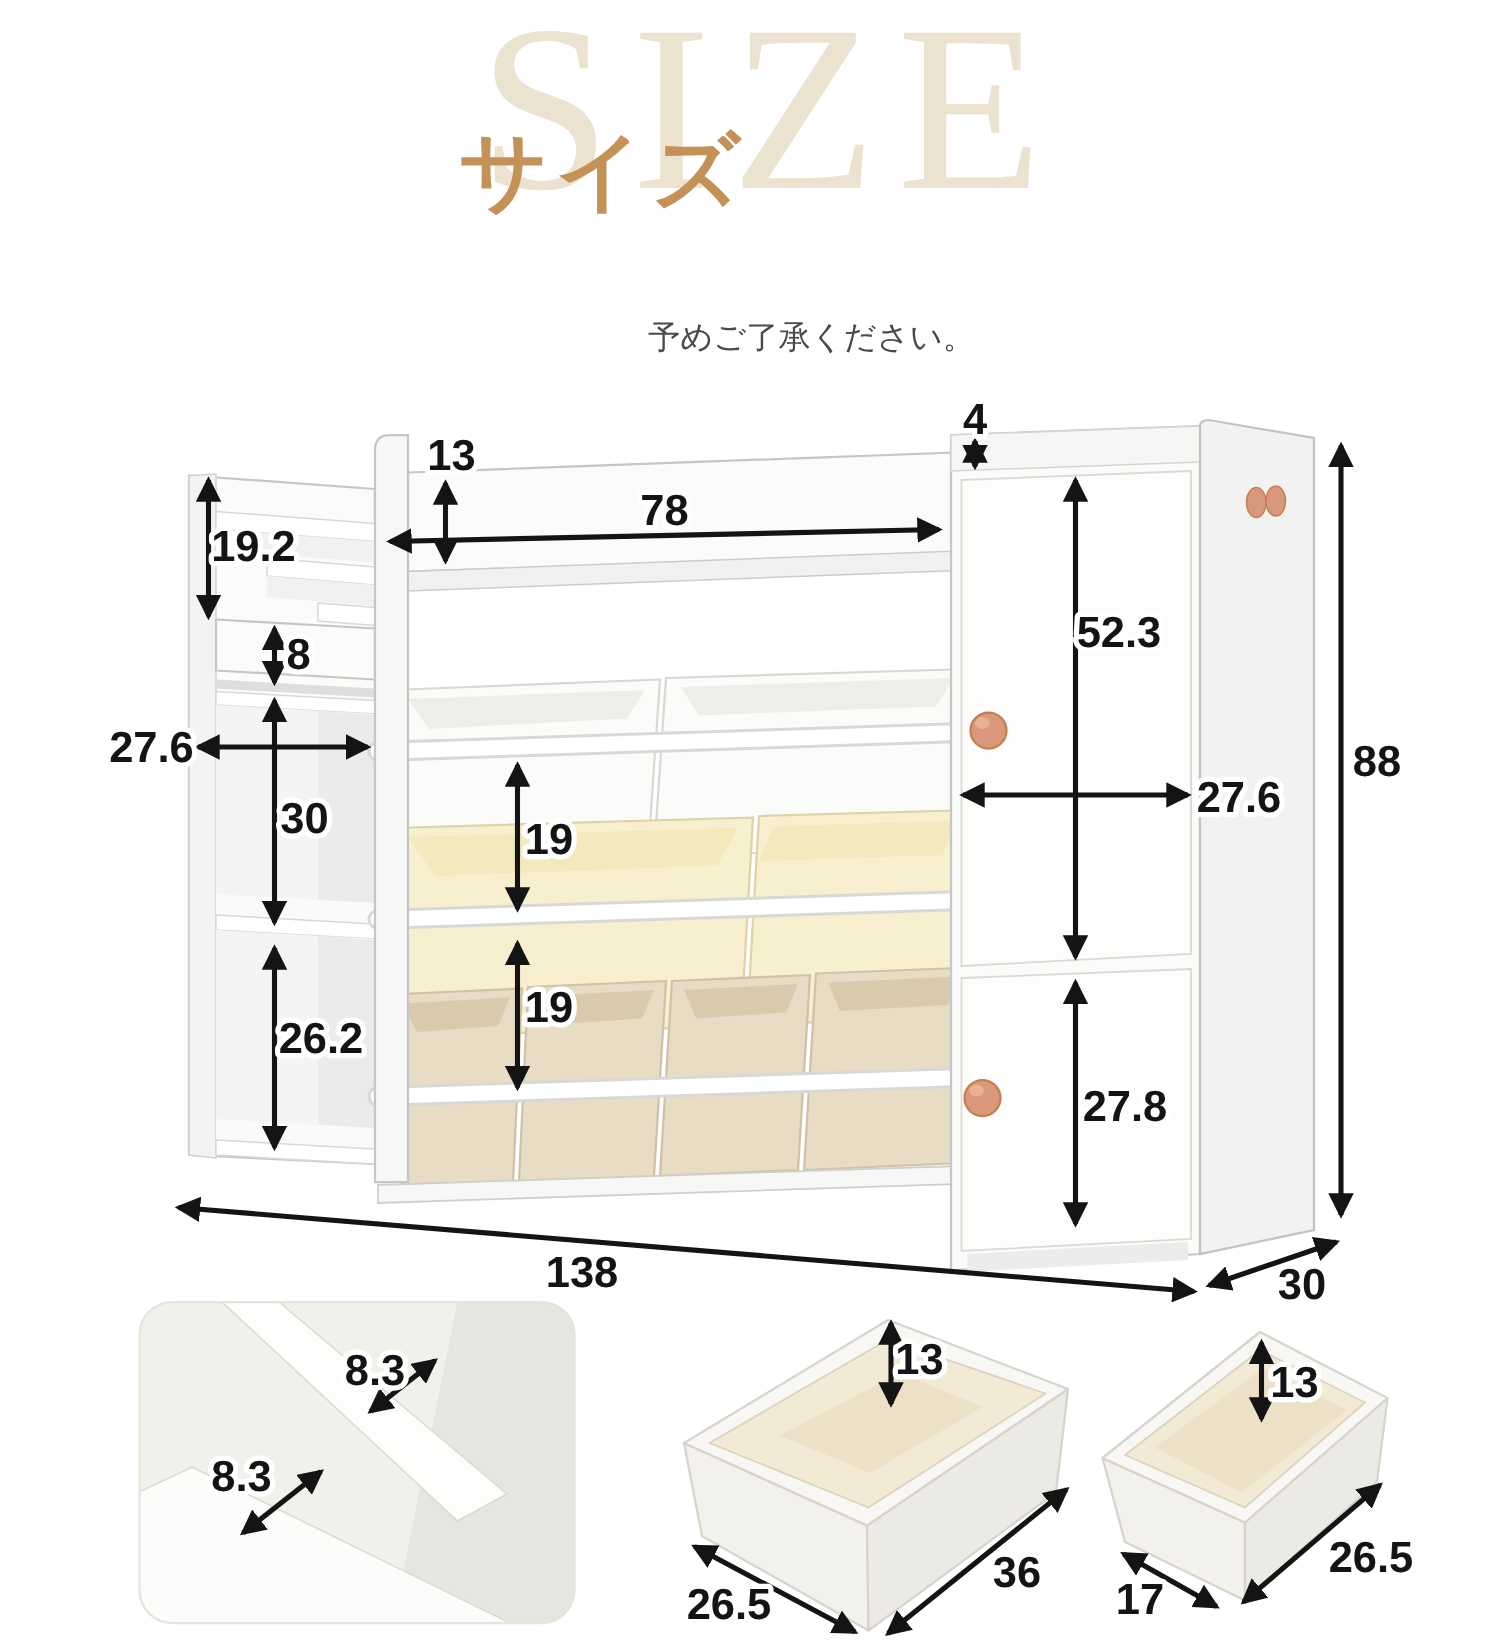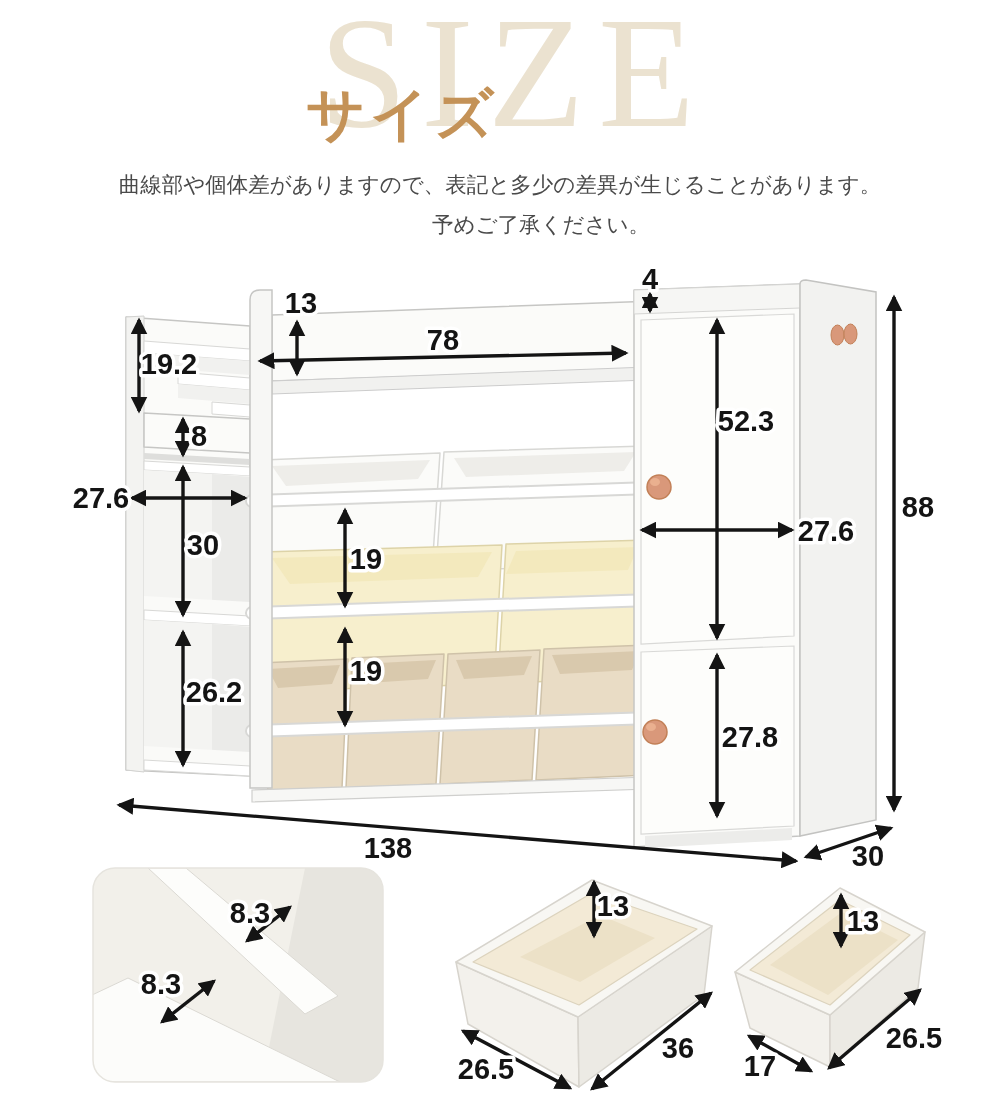--- a/index.html
+++ b/index.html
@@ -35,21 +35,20 @@
     stroke-linejoin:round; text-anchor:middle;
   }
 </style>
 </head>
 <body>
 
 <div class="page">
 
   <div class="size-en">SIZE</div>
   <div class="size-ja">サイズ</div>
-  <div class="note note1">曲線部や個体差がありますので、表記と多少の差異が生じることがあります。</div>
   <div class="note note2">予めご了承ください。</div>
 
   <svg class="diagram" width="1000" height="1100" viewBox="0 0 1000 1100">
     <defs>
       <marker id="ah" viewBox="0 0 10 10" refX="8.5" refY="5" markerWidth="5" markerHeight="5" orient="auto-start-reverse">
         <path d="M0 0 L10 5 L0 10 Z" fill="#141414"></path>
       </marker>
       <clipPath id="p1clip">
           <rect x="93" y="868" width="290" height="214" rx="22"></rect>
         </clipPath>

